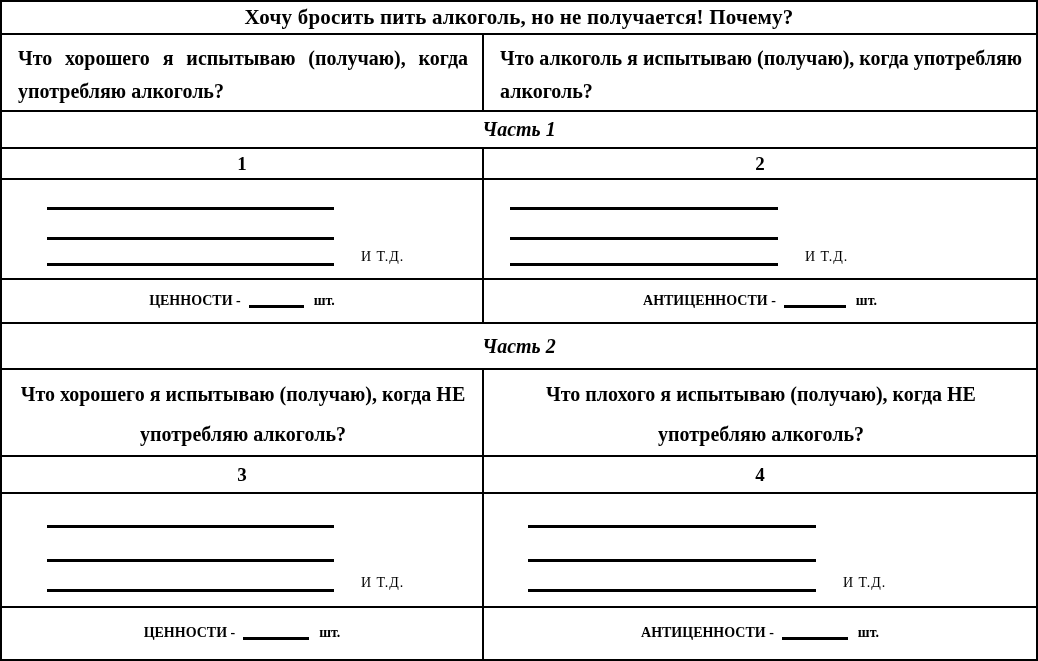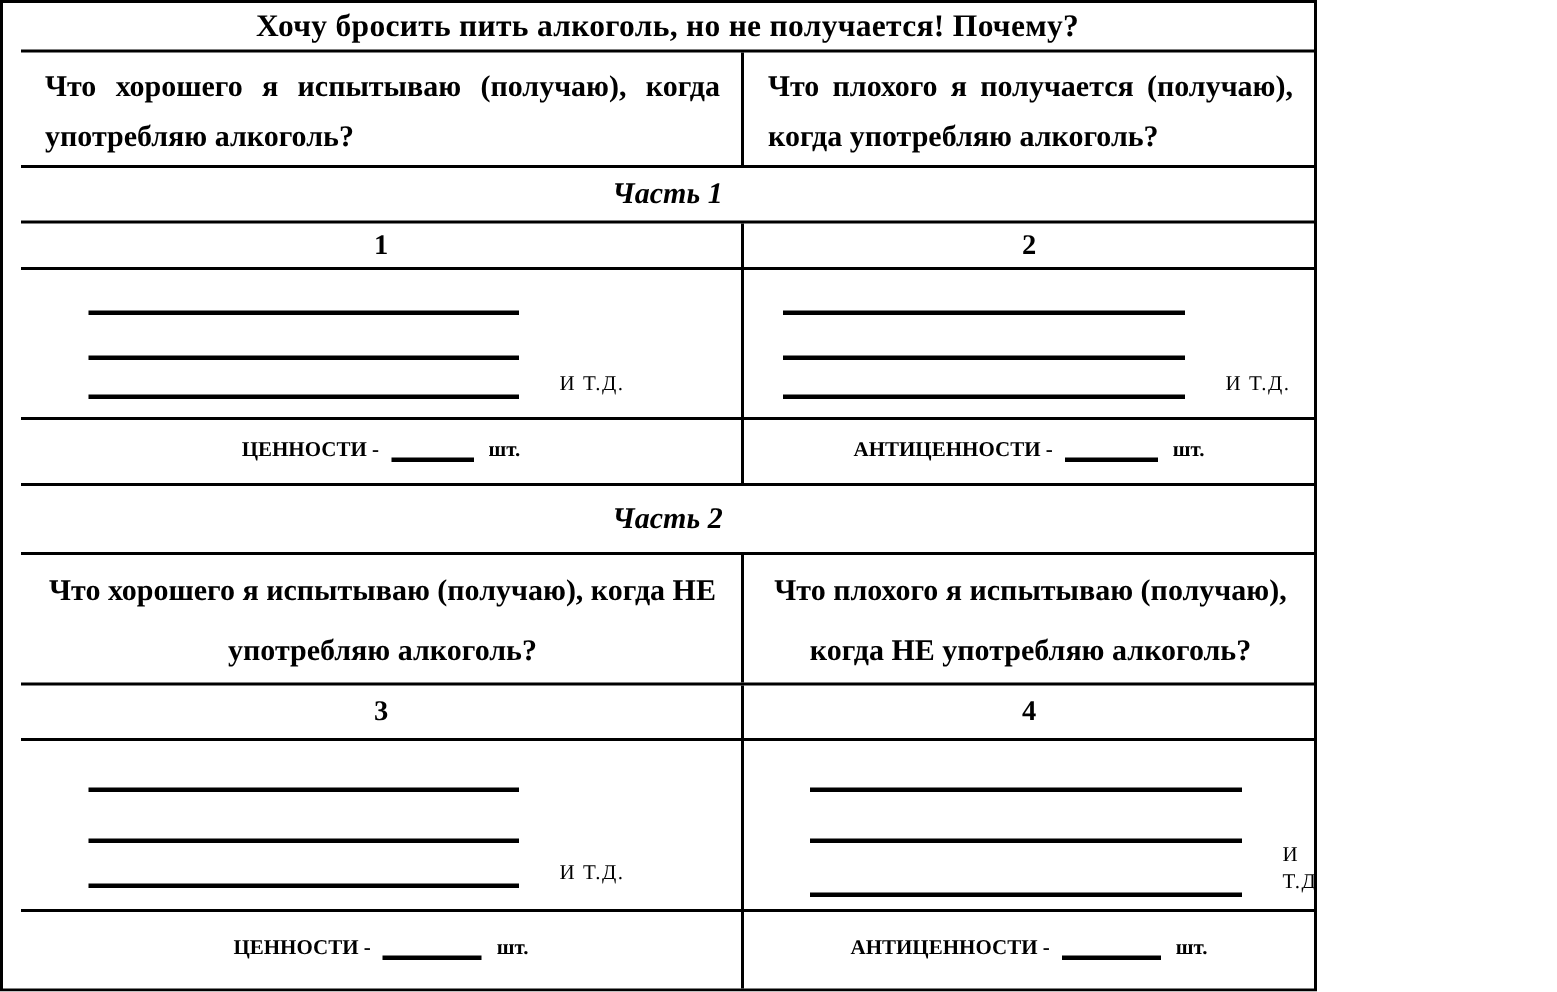--- a/index.html
+++ b/index.html
@@ -3,28 +3,27 @@
 <meta charset="utf-8">
 <style>
   html, body {
     margin: 0;
     padding: 0;
     background: #ffffff;
     font-family: "Liberation Serif", "DejaVu Serif", serif;
     color: #000000;
   }
   .sheet {
-    width: 878px;
+    width: 1038px;
     height: 661px;
     box-sizing: border-box;
     border: 2px solid #000;
     background: #fff;
     display: flex;
     flex-direction: column;
-    padding-left: 12px;
   }
   .row {
     display: flex;
     box-sizing: border-box;
     border-top: 2px solid #000;
     flex: 0 0 auto;
   }
   .row:first-child { border-top: none; }
   .cell {
     box-sizing: border-box;
@@ -130,21 +129,21 @@
 <body>
 
 <div class="sheet">
 
   <div class="row r-title">
     <div class="title-text">Хочу бросить пить алкоголь, но не получается! Почему?</div>
   </div>
 
   <div class="row r-header1">
     <div class="cell cell-left header-cell justified">Что хорошего я испытываю (получаю), когда употребляю алкоголь?</div>
-    <div class="cell cell-right header-cell justified">Что плохого я получается (получаю), когда употребляю алкоголь?</div>
+    <div class="cell cell-right header-cell justified">Что алкоголь я испытываю (получаю), когда употребляю алкоголь?</div>
   </div>
 
   <div class="row r-part1">
     <div class="part-label">Часть 1</div>
   </div>
 
   <div class="row r-nums1">
     <div class="cell cell-left num-cell">1</div>
     <div class="cell cell-right num-cell">2</div>
   </div>

